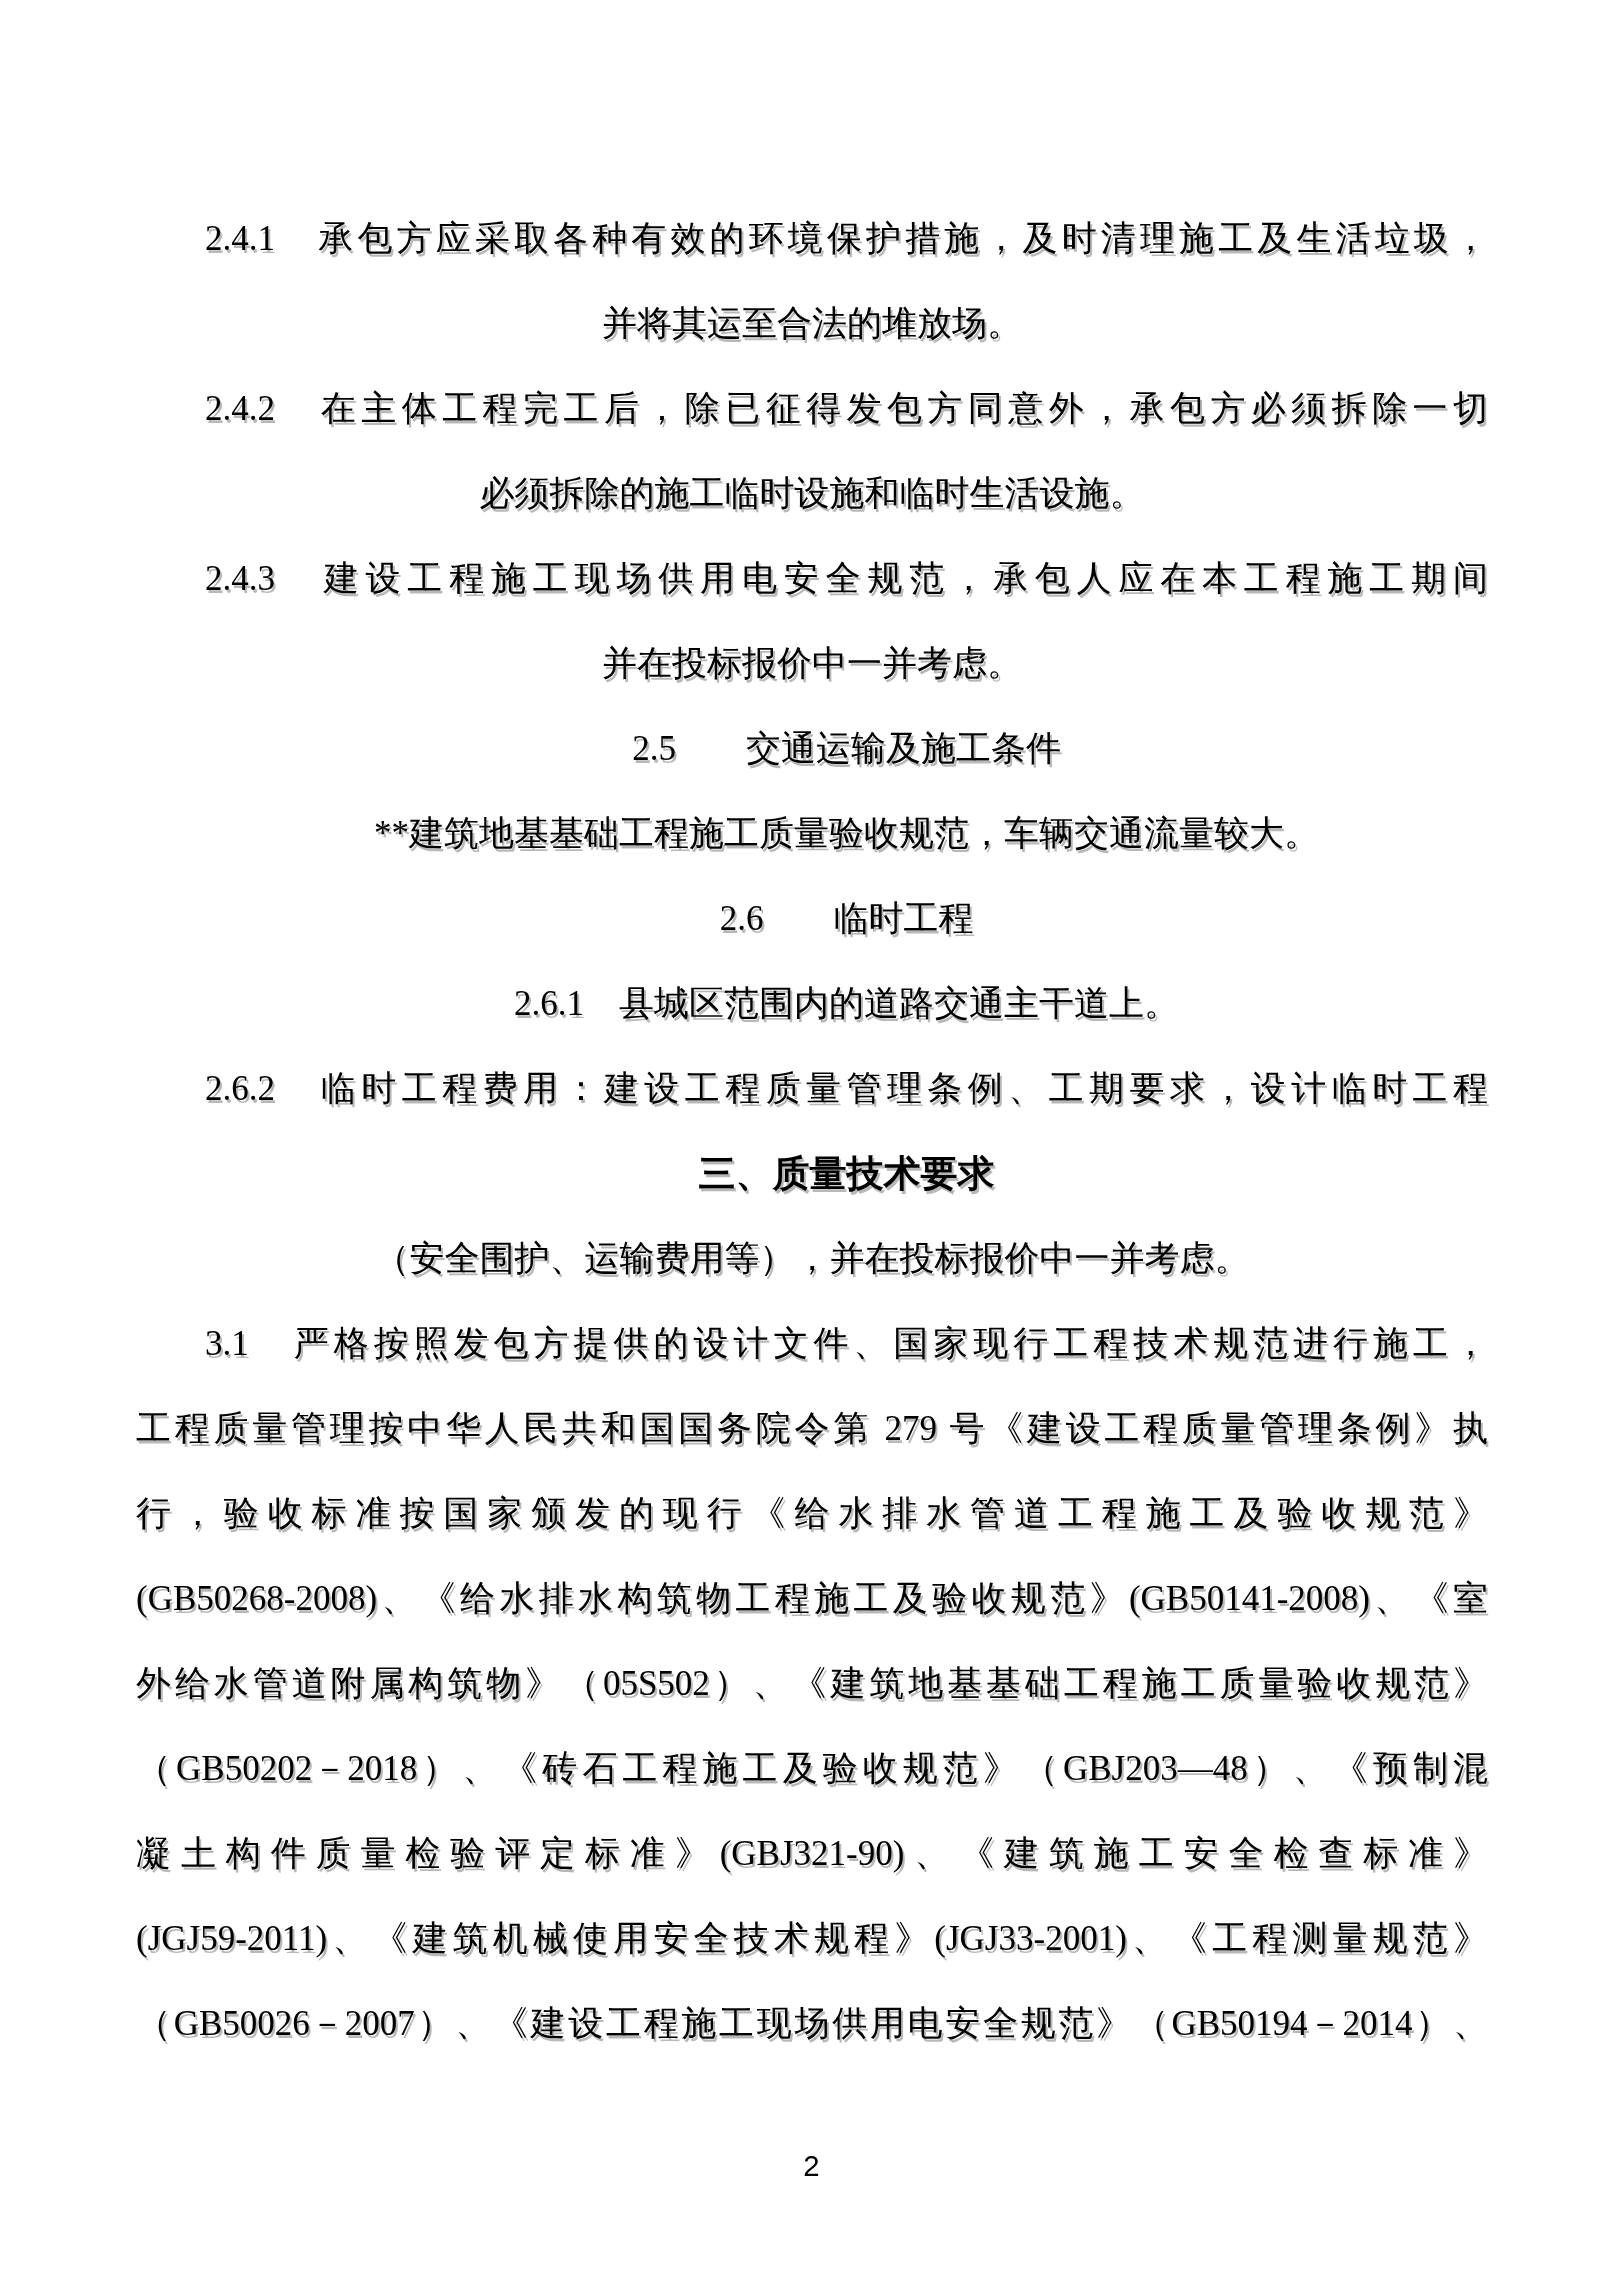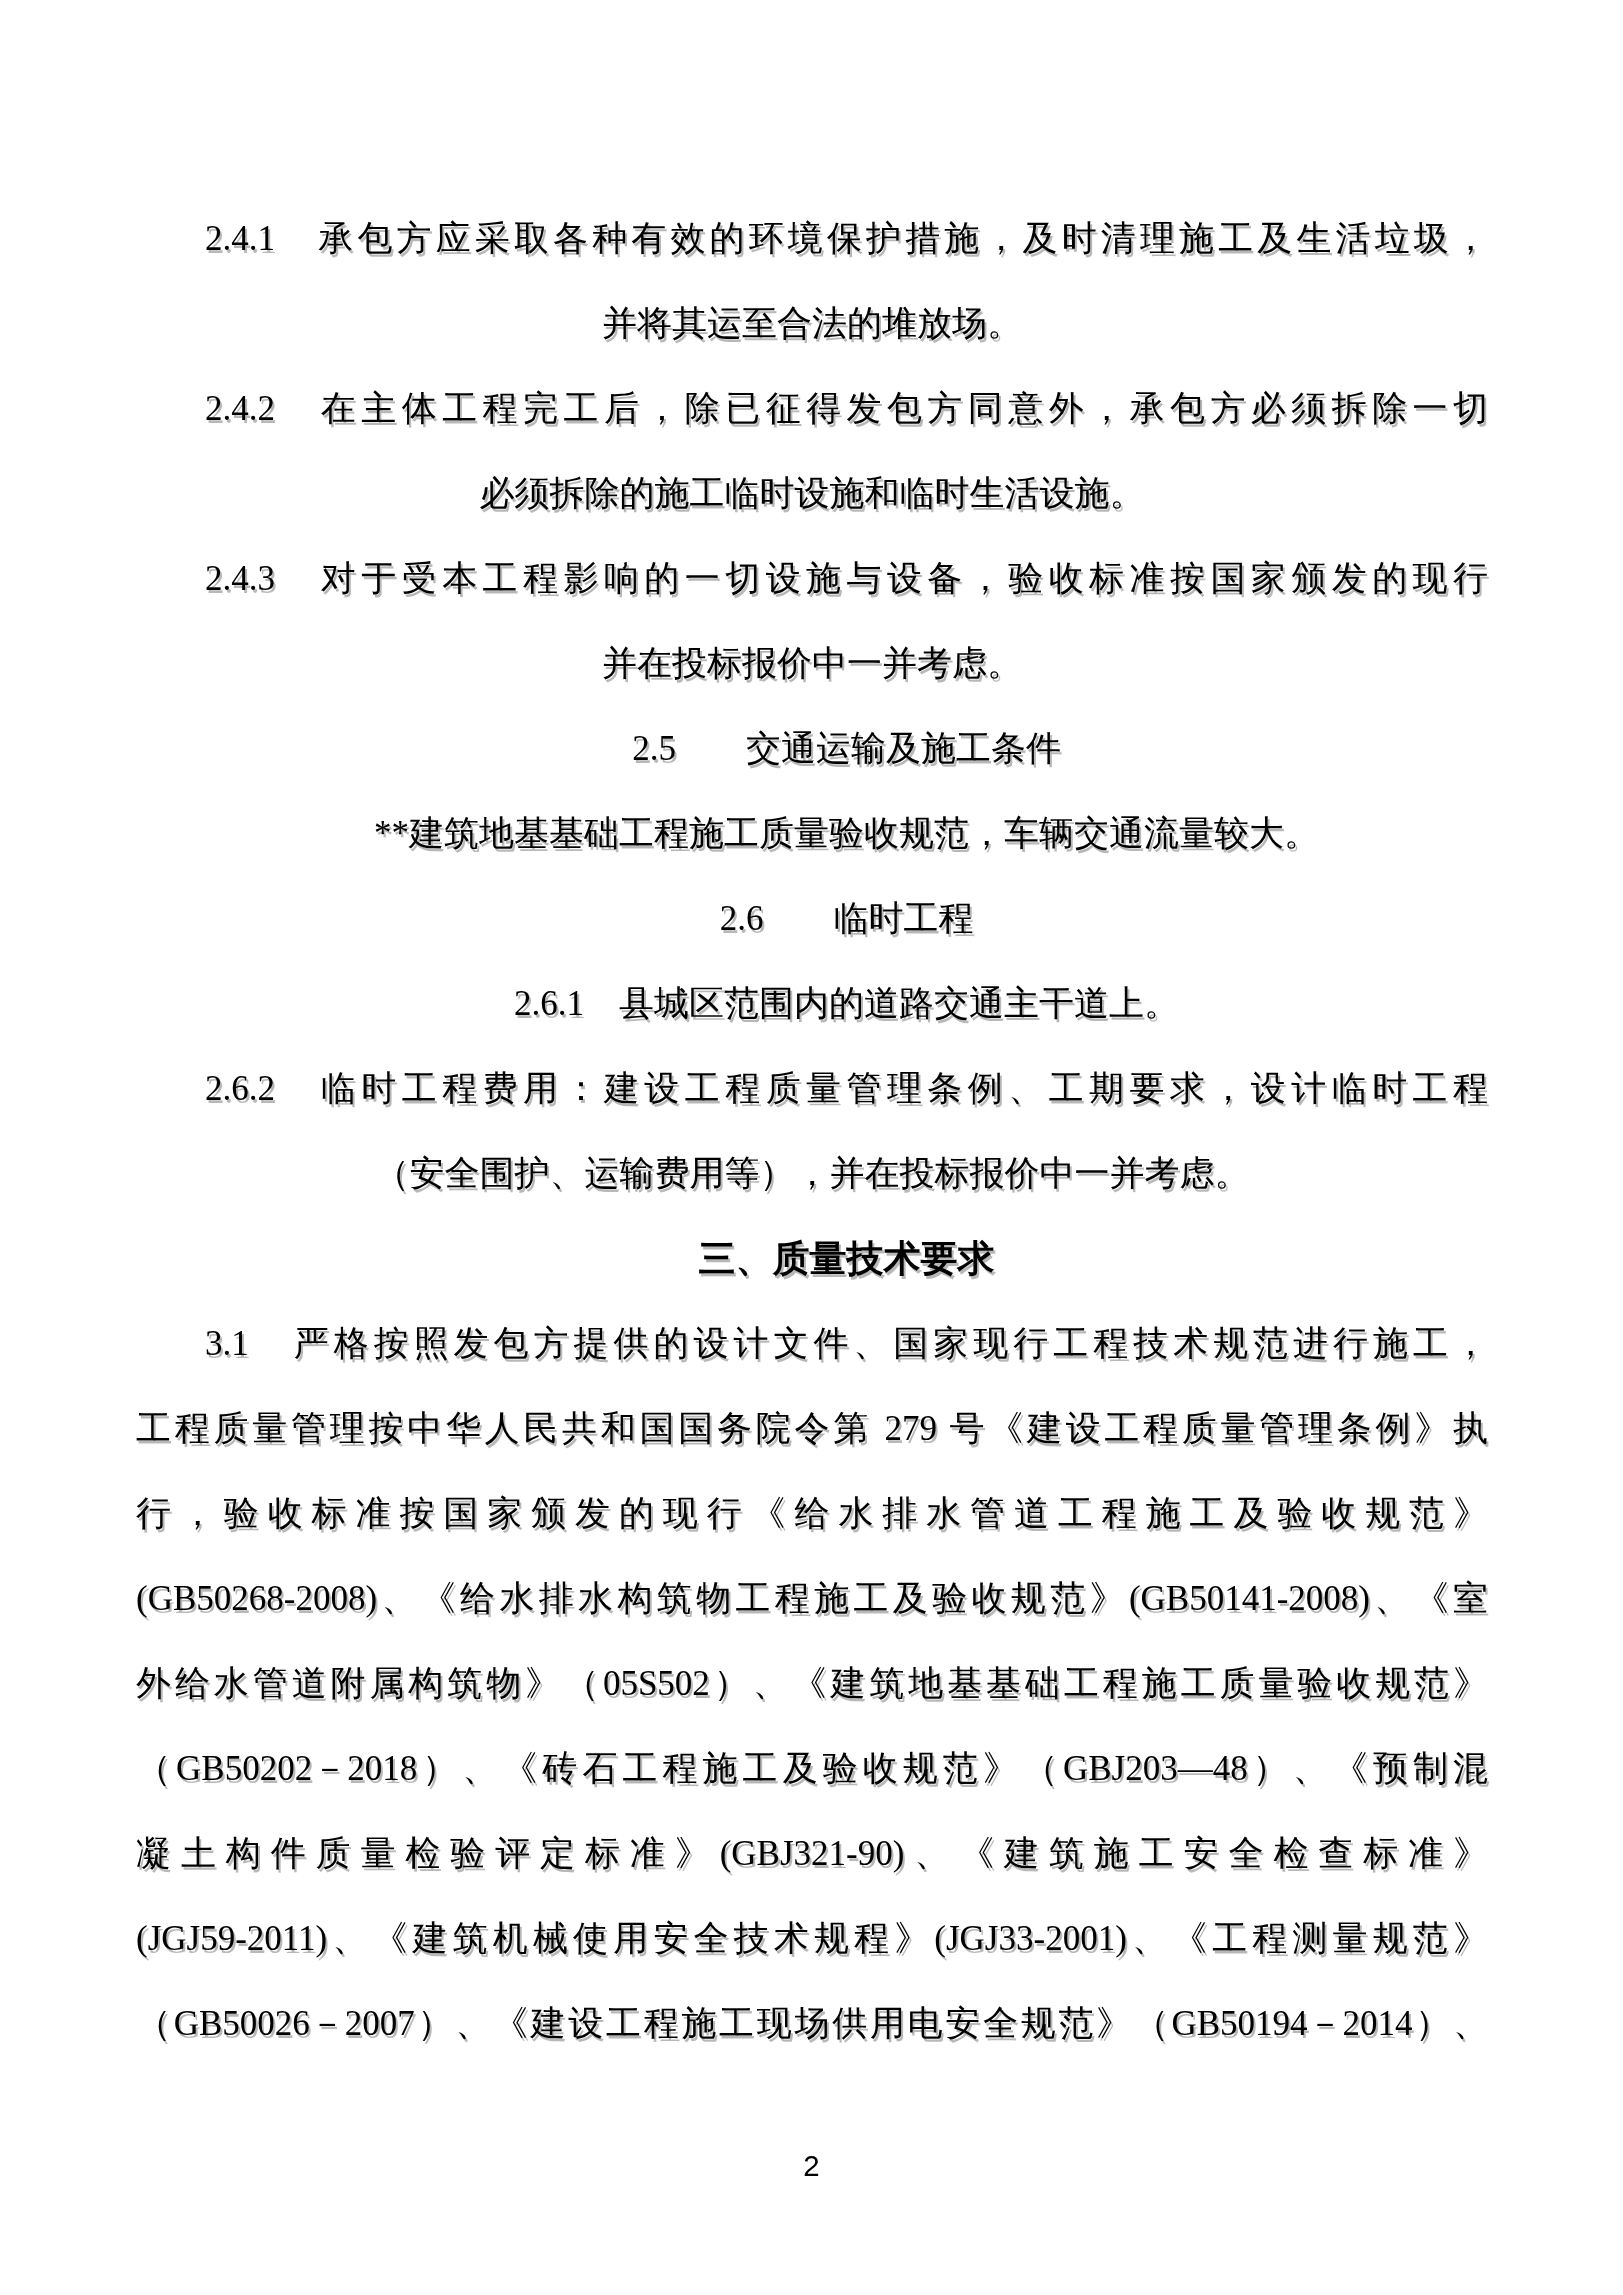--- a/index.html
+++ b/index.html
@@ -59,29 +59,29 @@
 </style>
 </head>
 <body>
 
 <div class="page">
   <div class="content">
     <div class="line indent justify">2.4.1　承包方应采取各种有效的环境保护措施，及时清理施工及生活垃圾，</div>
     <div class="line">并将其运至合法的堆放场。</div>
     <div class="line indent justify">2.4.2　在主体工程完工后，除已征得发包方同意外，承包方必须拆除一切</div>
     <div class="line">必须拆除的施工临时设施和临时生活设施。</div>
-    <div class="line indent justify">2.4.3　对于受本工程影响的一切设施与设备，验收标准按国家颁发的现行</div>
+    <div class="line indent justify">2.4.3　建设工程施工现场供用电安全规范，承包人应在本工程施工期间</div>
     <div class="line">并在投标报价中一并考虑。</div>
     <div class="line indent">2.5　　交通运输及施工条件</div>
     <div class="line indent">**建筑地基基础工程施工质量验收规范，车辆交通流量较大。</div>
     <div class="line indent">2.6　　临时工程</div>
     <div class="line indent">2.6.1　县城区范围内的道路交通主干道上。</div>
     <div class="line indent justify">2.6.2　临时工程费用：建设工程质量管理条例、工期要求，设计临时工程</div>
+    <div class="line indent heading">三、质量技术要求</div>
     <div class="line">（安全围护、运输费用等），并在投标报价中一并考虑。</div>
-    <div class="line indent heading">三、质量技术要求</div>
     <div class="line indent justify">3.1　严格按照发包方提供的设计文件、国家现行工程技术规范进行施工，</div>
     <div class="line justify">工程质量管理按中华人民共和国国务院令第 279 号《建设工程质量管理条例》执</div>
     <div class="line justify">行，验收标准按国家颁发的现行《给水排水管道工程施工及验收规范》</div>
     <div class="line justify">(GB50268-2008)、《给水排水构筑物工程施工及验收规范》(GB50141-2008)、《室</div>
     <div class="line justify">外给水管道附属构筑物》（05S502）、《建筑地基基础工程施工质量验收规范》</div>
     <div class="line justify">（GB50202－2018）、《砖石工程施工及验收规范》（GBJ203—48）、《预制混</div>
     <div class="line justify">凝土构件质量检验评定标准》(GBJ321-90)、《建筑施工安全检查标准》</div>
     <div class="line justify">(JGJ59-2011)、《建筑机械使用安全技术规程》(JGJ33-2001)、《工程测量规范》</div>
     <div class="line justify">（GB50026－2007）、《建设工程施工现场供用电安全规范》（GB50194－2014）、</div>
   </div>

